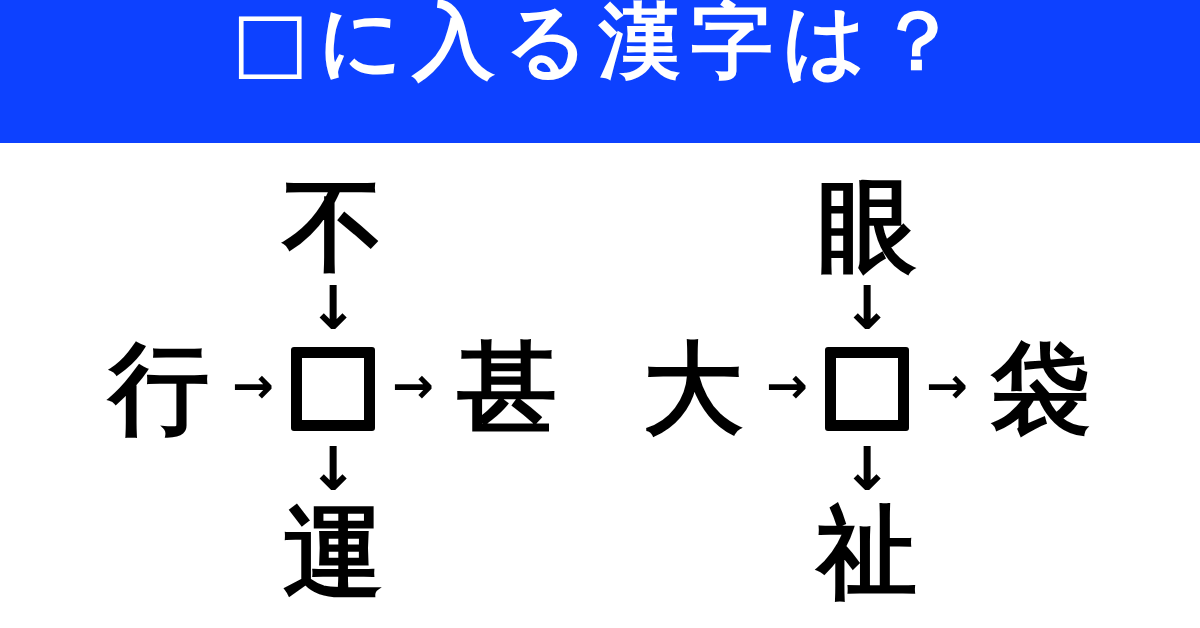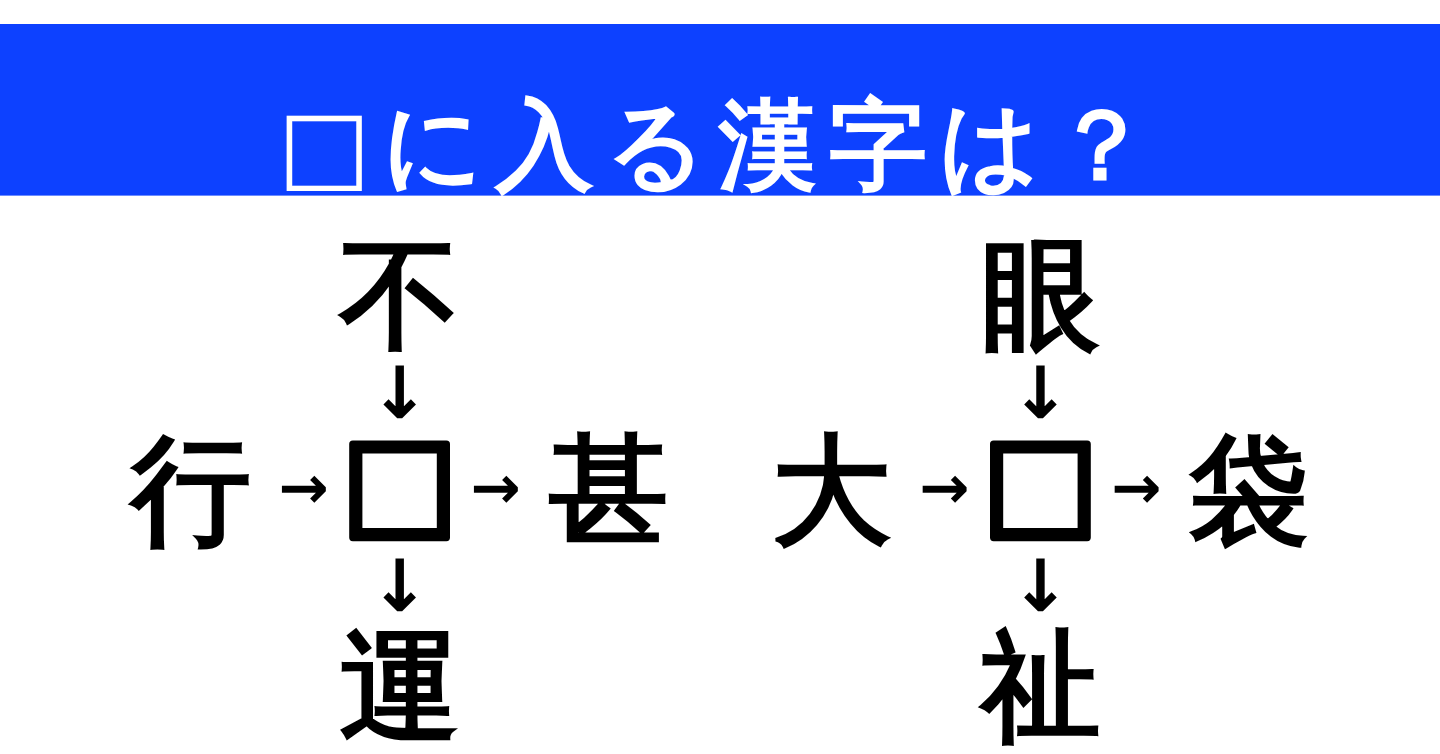--- a/index.html
+++ b/index.html
@@ -11,23 +11,22 @@
   .page {
     position: relative;
     width: 1200px;
     height: 628px;
     background: #ffffff;
     overflow: hidden;
   }
   .banner {
     height: 143px;
     display: flex;
-    align-items: flex-end;
+    align-items: flex-start;
     justify-content: center;
-    margin-top: 20px;
   }
   .banner h1 {
     margin: 0;
     font-size: 82px;
     font-weight: 700;
     letter-spacing: 10px;
     line-height: 1;
     white-space: nowrap;
   }
   .puzzles {

